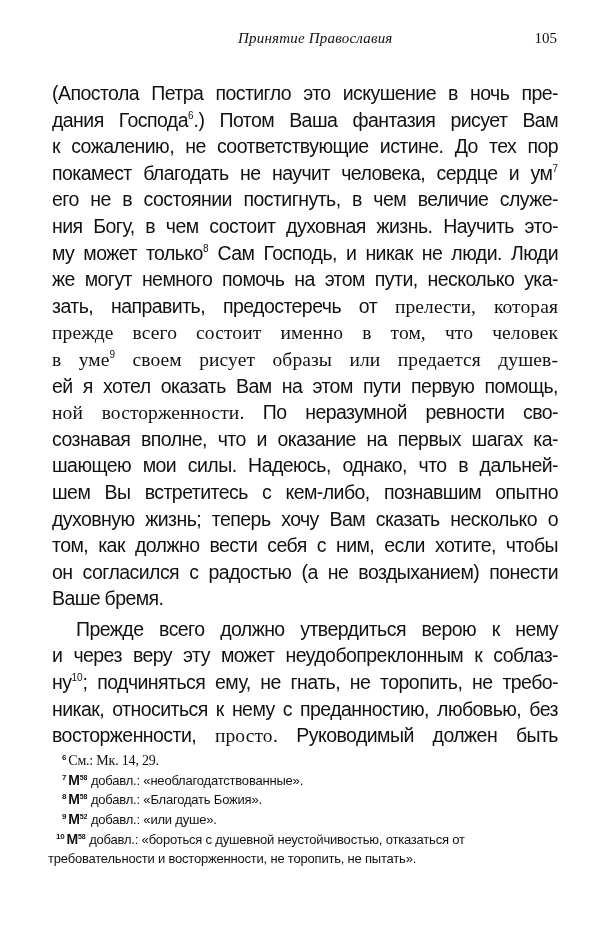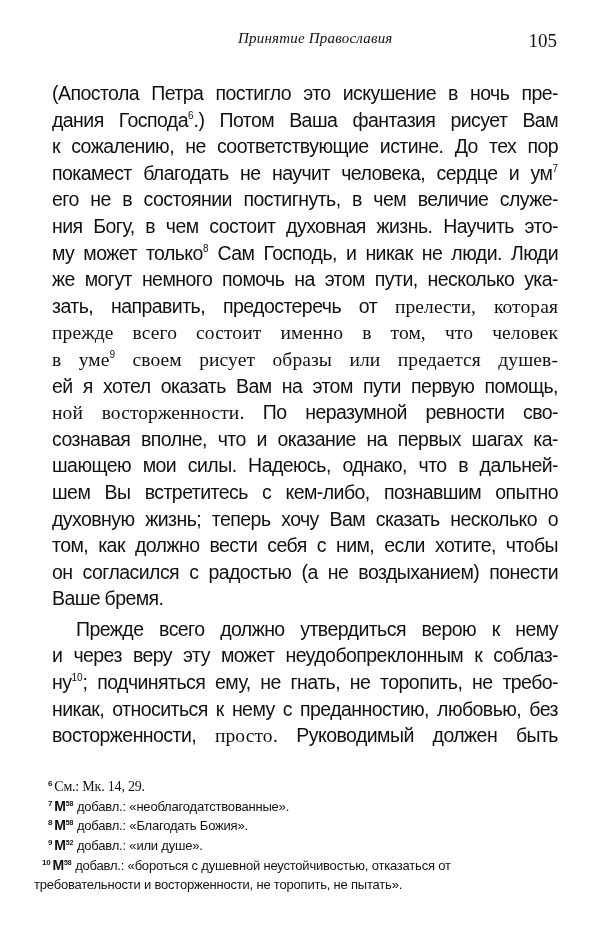--- a/index.html
+++ b/index.html
@@ -35,21 +35,21 @@
       font-style: italic;
       font-size: 15px;
       letter-spacing: 0.2px;
       margin-left: 21px;
     }
     .page-number {
       position: absolute;
       right: 0;
       top: 0;
       font-family: "Liberation Serif", "DejaVu Serif", serif;
-      font-size: 19px;
+      font-size: 15px;
     }
     .body-text {
       position: absolute;
       left: 52px;
       top: 80px;
       width: 506px;
       font-family: "Liberation Sans Narrow", "Liberation Sans", "DejaVu Sans Condensed", sans-serif;
       font-size: 19.5px;
       line-height: 26.5px;
       letter-spacing: -0.55px;
@@ -77,28 +77,27 @@
       line-height: 0;
       vertical-align: 8px;
       letter-spacing: 0;
     }
     .gap {
       display: block;
       height: 4px;
     }
     .footnotes {
       position: absolute;
-      left: 34px;
+      left: 48px;
       top: 752px;
       width: 506px;
       font-family: "Liberation Sans", "DejaVu Sans", sans-serif;
       font-size: 13px;
       line-height: 18.7px;
       letter-spacing: -0.2px;
-      margin-top: 26px;
     }
     .fn {
       display: block;
       white-space: nowrap;
       padding-left: 14px;
     }
     .fn.cont {
       padding-left: 0;
     }
     .fn-num {

